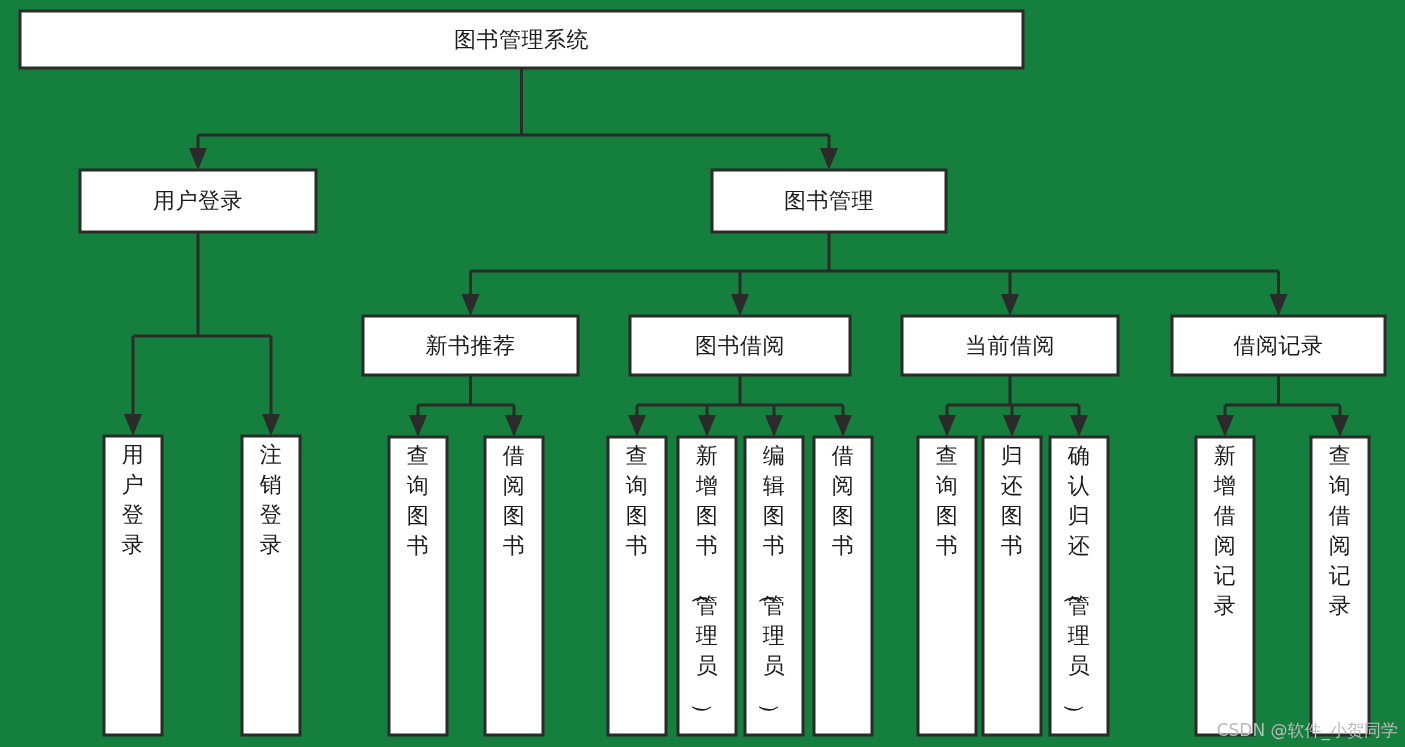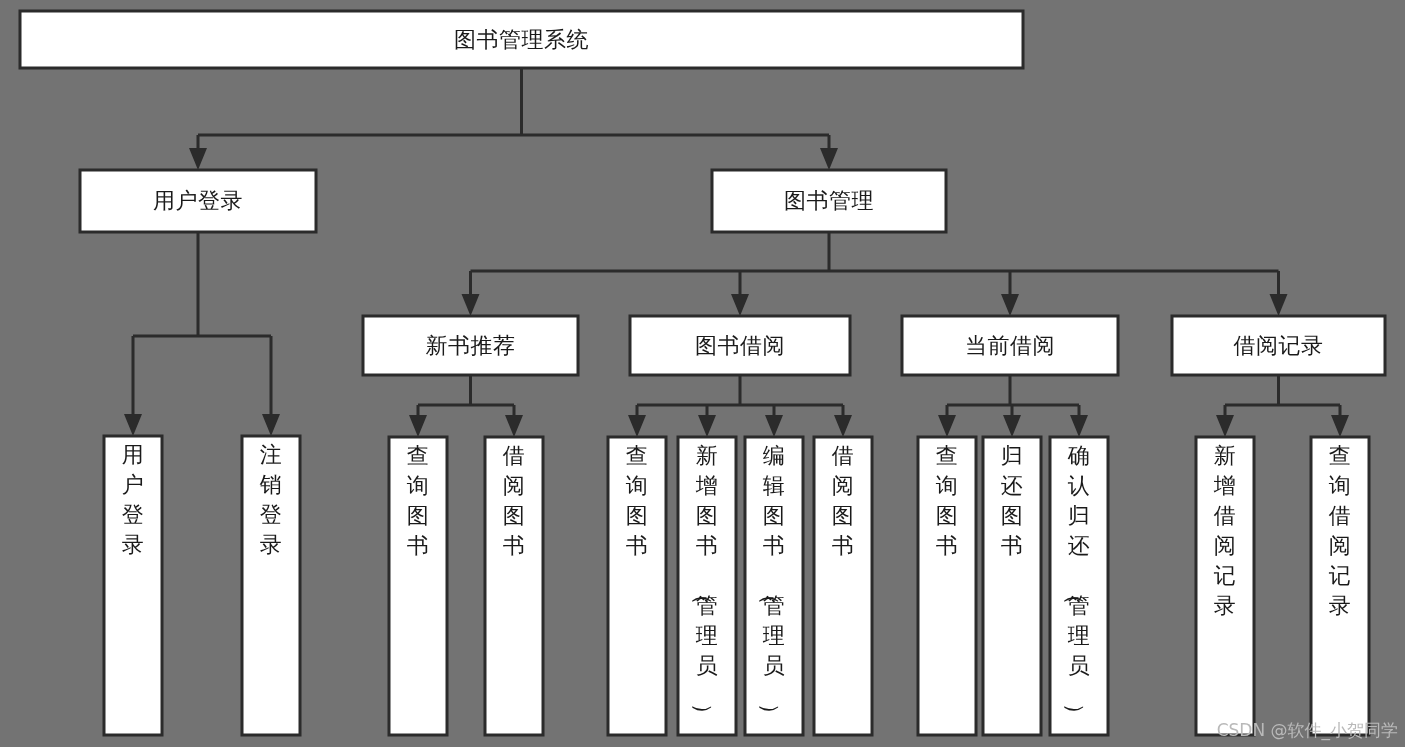--- a/index.html
+++ b/index.html
@@ -11,21 +11,21 @@
   body {
     width: 1405px;
     height: 747px;
     overflow: hidden;
     font-family: "DejaVu Sans", "Liberation Sans", sans-serif;
   }
   #diagram-root {
     position: relative;
     width: 1405px;
     height: 747px;
-    background: #737373;
+    background: #15803d;
   }
   svg.diagram {
     display: block;
     width: 1405px;
     height: 747px;
   }
   .node-rect {
     fill: #ffffff;
     stroke: #2b2b2b;
     stroke-width: 3;

